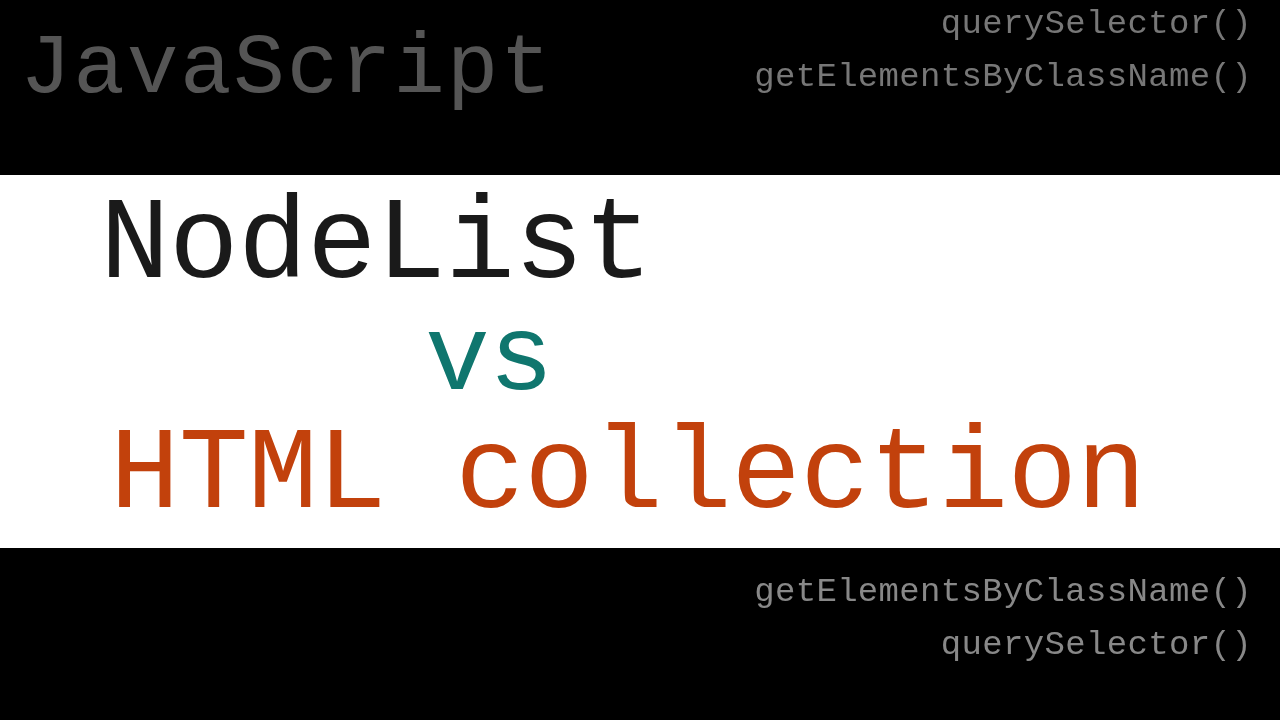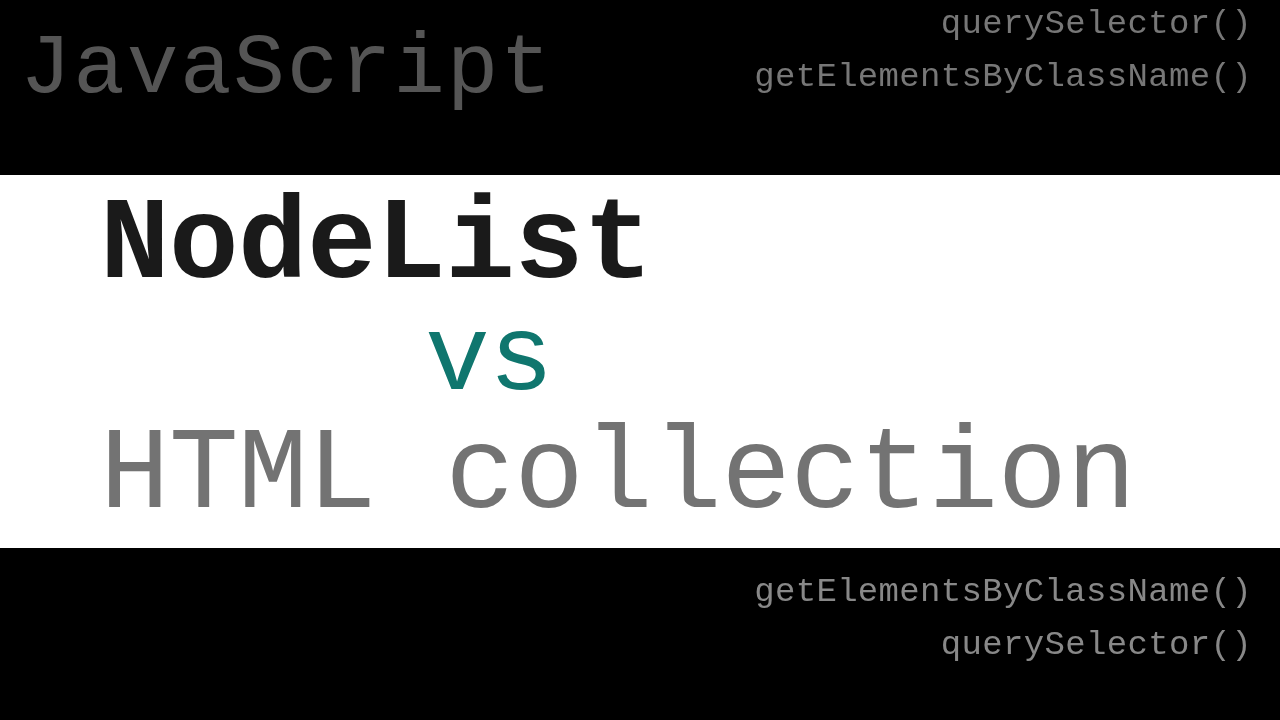--- a/index.html
+++ b/index.html
@@ -47,34 +47,34 @@
       display: flex;
       flex-direction: column;
       justify-content: center;
       padding-left: 100px;
     }
     .line1 {
       font-size: 116px;
       color: #1a1a1a;
       line-height: 1.0;
       letter-spacing: -0.005em;
-      font-weight: bold;
     }
     .line2 {
       font-size: 108px;
       color: #0f766e;
       padding-left: 325px;
       line-height: 1.05;
       letter-spacing: -0.01em;
     }
     .line3 {
       font-size: 116px;
-      color: #737373;
+      color: #c2410c;
       line-height: 1.02;
       letter-spacing: -0.005em;
+      margin-left: 10px;
     }
     .footer {
       position: absolute;
       top: 548px;
       left: 0; right: 0;
       bottom: 0;
       background: #000;
     }
     .bottom-methods {
       position: absolute;

